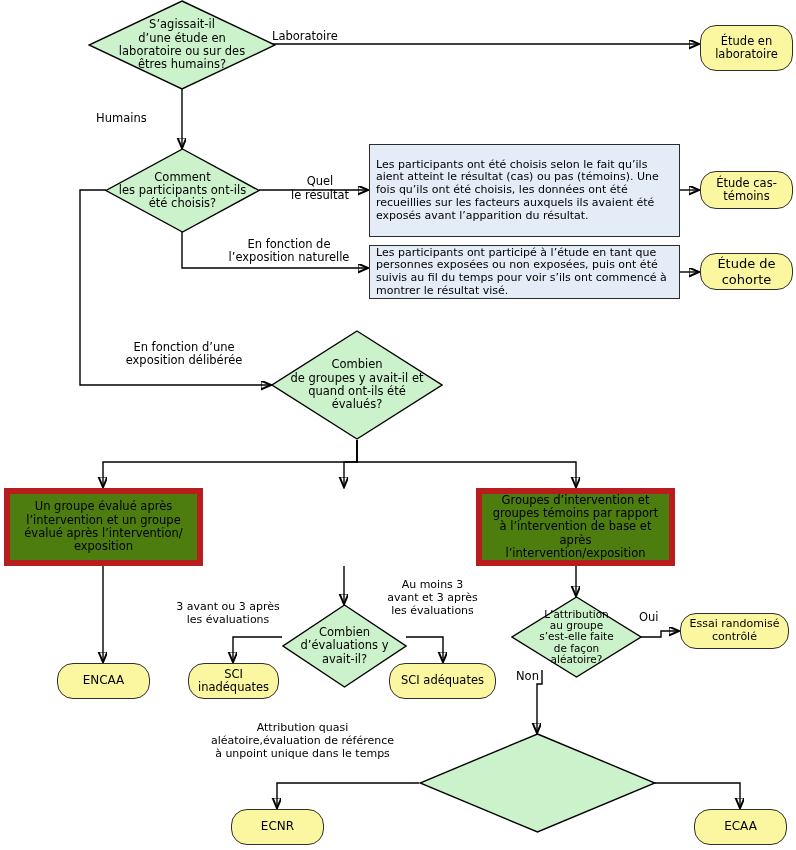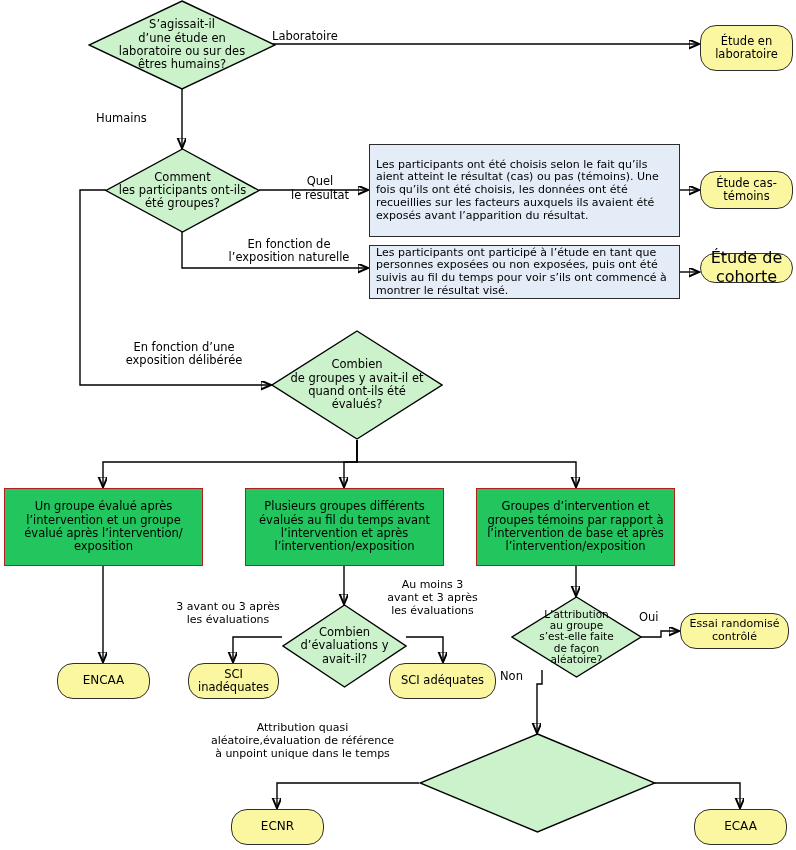--- a/index.html
+++ b/index.html
@@ -7,21 +7,21 @@
   #canvas{position:relative;width:796px;height:850px;overflow:hidden;background:#fff;}
 
   .node{position:absolute;box-sizing:border-box;display:flex;align-items:center;justify-content:center;text-align:center;color:#000;}
   .node .txt{display:block;width:100%;line-height:1.16;}
 
   
   .diamond{}
   .diamond svg{position:absolute;left:0;top:0;}
   .diamond .txt{position:relative;z-index:2;padding:0 6px;}
 
-  .rect{background:#22c55e;border:1px solid #b91c1c;}
+  .rect{background:#4d7c0f;border:6px solid #b91c1c;}
   .rect.note{background:#e4ecf7;border:1px solid #2b2b2b;text-align:left;justify-content:flex-start;}
   .rect.note .txt{text-align:left;padding:3px 6px;}
 
   .oval{background:#fbf6a0;border:1.5px solid #2f2f2f;border-radius:16px;}
 
   .label{position:absolute;color:#000;text-align:center;line-height:1.16;}
 
   svg.wires{position:absolute;left:0;top:0;width:796px;height:850px;pointer-events:none;}
   svg.wires line,svg.wires path,svg.wires polyline{stroke:#000;stroke-width:1.4;fill:none;}
 </style>
@@ -88,58 +88,55 @@
     <span class="txt" style="white-space:pre-line;">Étude en
 laboratoire</span>
   </div>
 
   <div class="node diamond" style="left:105px;top:148px;width:155px;height:85px;font-size:11.5px;">
     <svg width="155" height="85" viewBox="0 0 155 85">
       <polygon points="77.5,1 154,42.5 77.5,84 1,42.5" fill="#ccf2cc" stroke="#000" stroke-width="1.4"></polygon>
     </svg>
     <span class="txt" style="white-space:pre-line;">Comment
 les participants ont-ils
-été groupes?</span>
+été choisis?</span>
   </div>
 
   <div class="node rect note" style="left:369px;top:144px;width:311px;height:93px;font-size:11px;">
     <span class="txt">Les participants ont été choisis selon le fait qu’ils aient atteint le résultat (cas) ou pas (témoins). Une fois qu’ils ont été choisis, les données ont été recueillies sur les facteurs auxquels ils avaient été exposés avant l’apparition du résultat.</span>
   </div>
 
   <div class="node oval" style="left:700px;top:171px;width:93px;height:38px;font-size:11.5px;">
     <span class="txt" style="white-space:pre-line;">Étude cas-
 témoins</span>
   </div>
 
   <div class="node rect note" style="left:369px;top:245px;width:311px;height:54px;font-size:11px;">
     <span class="txt">Les participants ont participé à l’étude en tant que personnes exposées ou non exposées, puis ont été suivis au fil du temps pour voir s’ils ont commencé à montrer le résultat visé.</span>
   </div>
 
-  <div class="node oval" style="left:700px;top:253px;width:93px;height:30px;font-size:16px;">
+  <div class="node oval" style="left:700px;top:253px;width:93px;height:37px;font-size:13px;">
     <span class="txt" style="white-space:pre-line;">Étude de
 cohorte</span>
   </div>
 
   <div class="node diamond" style="left:271px;top:330px;width:172px;height:110px;font-size:11.5px;">
     <svg width="172" height="110" viewBox="0 0 172 110">
       <polygon points="86,1 171,55 86,109 1,55" fill="#ccf2cc" stroke="#000" stroke-width="1.4"></polygon>
     </svg>
     <span class="txt" style="white-space:pre-line;">Combien
 de groupes y avait-il et
 quand ont-ils été
 évalués?</span>
   </div>
 
   <div class="node rect" style="left:4px;top:488px;width:199px;height:78px;font-size:11.5px;">
     <span class="txt" style="padding:0 6px;">Un groupe évalué après l’intervention et un groupe évalué après l’intervention/ exposition</span>
   </div>
 
-  <div class="node rect" style="left:245px;top:488px;width:199px;height:78px;font-size:11.5px;">
-    <span class="txt" style="padding:0 6px;">Plusieurs groupes différents évalués au fil du temps avant l’intervention et après l’intervention/exposition</span>
-  </div>
 
   <div class="node oval" style="left:57px;top:663px;width:93px;height:36px;font-size:12px;">
     <span class="txt">ENCAA</span>
   </div>
 
   <div class="node rect" style="left:476px;top:488px;width:199px;height:78px;font-size:11.5px;">
     <span class="txt" style="padding:0 6px;">Groupes d’intervention et groupes témoins par rapport à l’intervention de base et après l’intervention/exposition</span>
   </div>
 
   <div class="node diamond" style="left:282px;top:604px;width:125px;height:84px;font-size:11.5px;">
@@ -221,21 +218,21 @@
   <div class="label" style="left:376px;top:579px;width:113px;font-size:11px;">
     <span style="white-space:pre-line;">Au moins 3
 avant et 3 après
 les évaluations</span>
   </div>
 
   <div class="label" style="left:639px;top:611px;width:40px;font-size:11.5px;text-align:left;">
     <span>Oui</span>
   </div>
 
-  <div class="label" style="left:500px;top:670px;width:40px;font-size:11.5px;text-align:left;">
+  <div class="label" style="left:516px;top:670px;width:40px;font-size:11.5px;text-align:left;">
     <span>Non</span>
   </div>
 
   <div class="label" style="left:180px;top:722px;width:245px;font-size:11px;">
     <span style="white-space:pre-line;">Attribution quasi
 aléatoire,évaluation de référence
 à unpoint unique dans le temps</span>
   </div>
 
 

